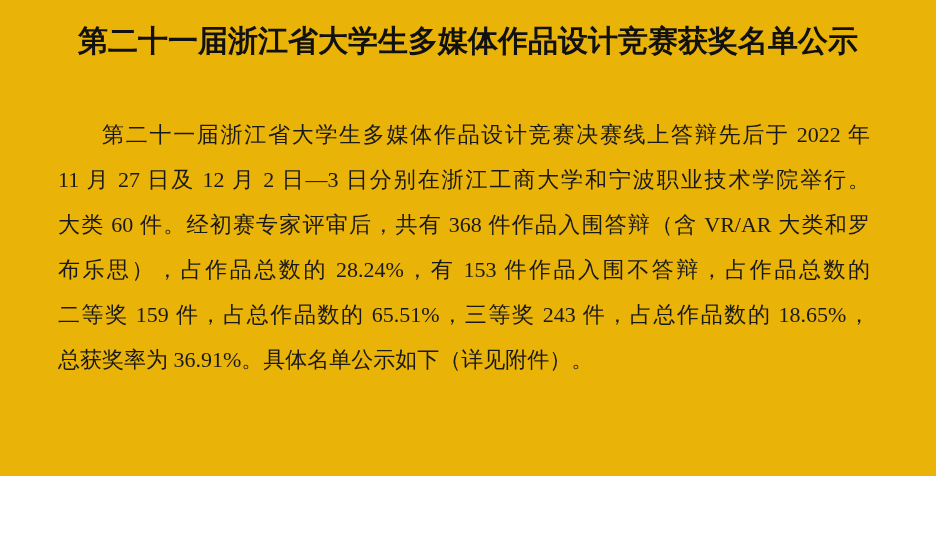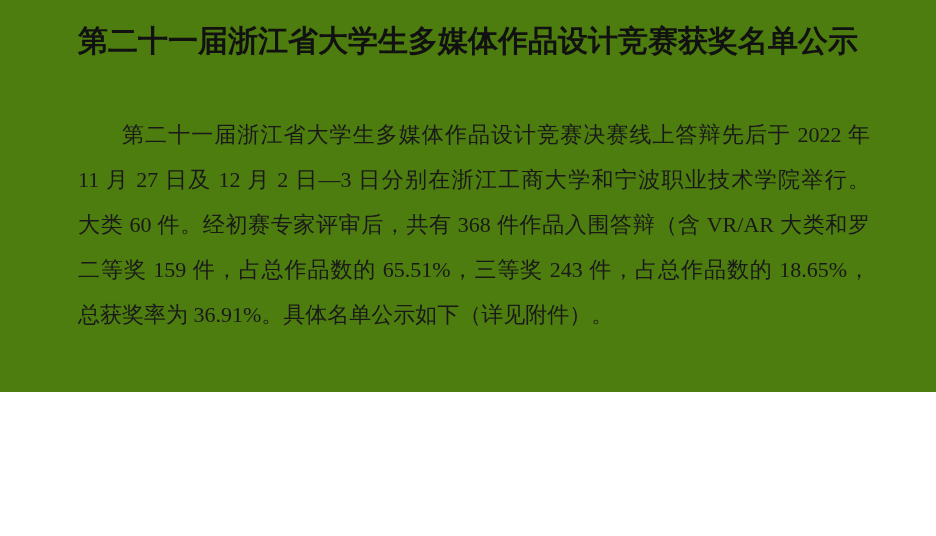--- a/index.html
+++ b/index.html
@@ -9,22 +9,22 @@
   body {
     width: 936px;
     height: 536px;
     background: #ffffff;
     font-family: "Liberation Serif", "DejaVu Serif", serif;
     color: #141414;
   }
   .page {
     position: relative;
     width: 936px;
-    height: 392px;
-    background: #4d7c0f;
+    height: 476px;
+    background: #eab308;
     overflow: hidden;
   }
   .doc-title {
     position: absolute;
     top: 20px;
     left: 0;
     width: 100%;
     margin: 0;
     text-align: center;
     font-size: 30px;
@@ -39,36 +39,36 @@
     width: 812px;
     font-size: 22px;
     color: #191919;
   }
   .line {
     height: 45px;
     line-height: 45px;
     overflow: hidden;
     text-align: justify;
     text-align-last: justify;
-    margin-left: 20px;
   }
   .line.indent {
     text-indent: 44px;
   }
   .line.last {
     text-align: center;
     text-align-last: left;
   }
 </style>
 </head>
 <body>
 
 <div class="page">
   <h1 class="doc-title">第二十一届浙江省大学生多媒体作品设计竞赛获奖名单公示</h1>
 
   <div class="doc-body">
     <div class="line indent">第二十一届浙江省大学生多媒体作品设计竞赛决赛线上答辩先后于 2022 年</div>
     <div class="line">11 月 27 日及 12 月 2 日—3 日分别在浙江工商大学和宁波职业技术学院举行。</div>
     <div class="line">大类 60 件。经初赛专家评审后，共有 368 件作品入围答辩（含 VR/AR 大类和罗</div>
+    <div class="line">布乐思），占作品总数的 28.24%，有 153 件作品入围不答辩，占作品总数的</div>
     <div class="line">二等奖 159 件，占总作品数的 65.51%，三等奖 243 件，占总作品数的 18.65%，</div>
     <div class="line last">总获奖率为 36.91%。具体名单公示如下（详见附件）。</div>
   </div>
 </div>
 
 </body></html>

